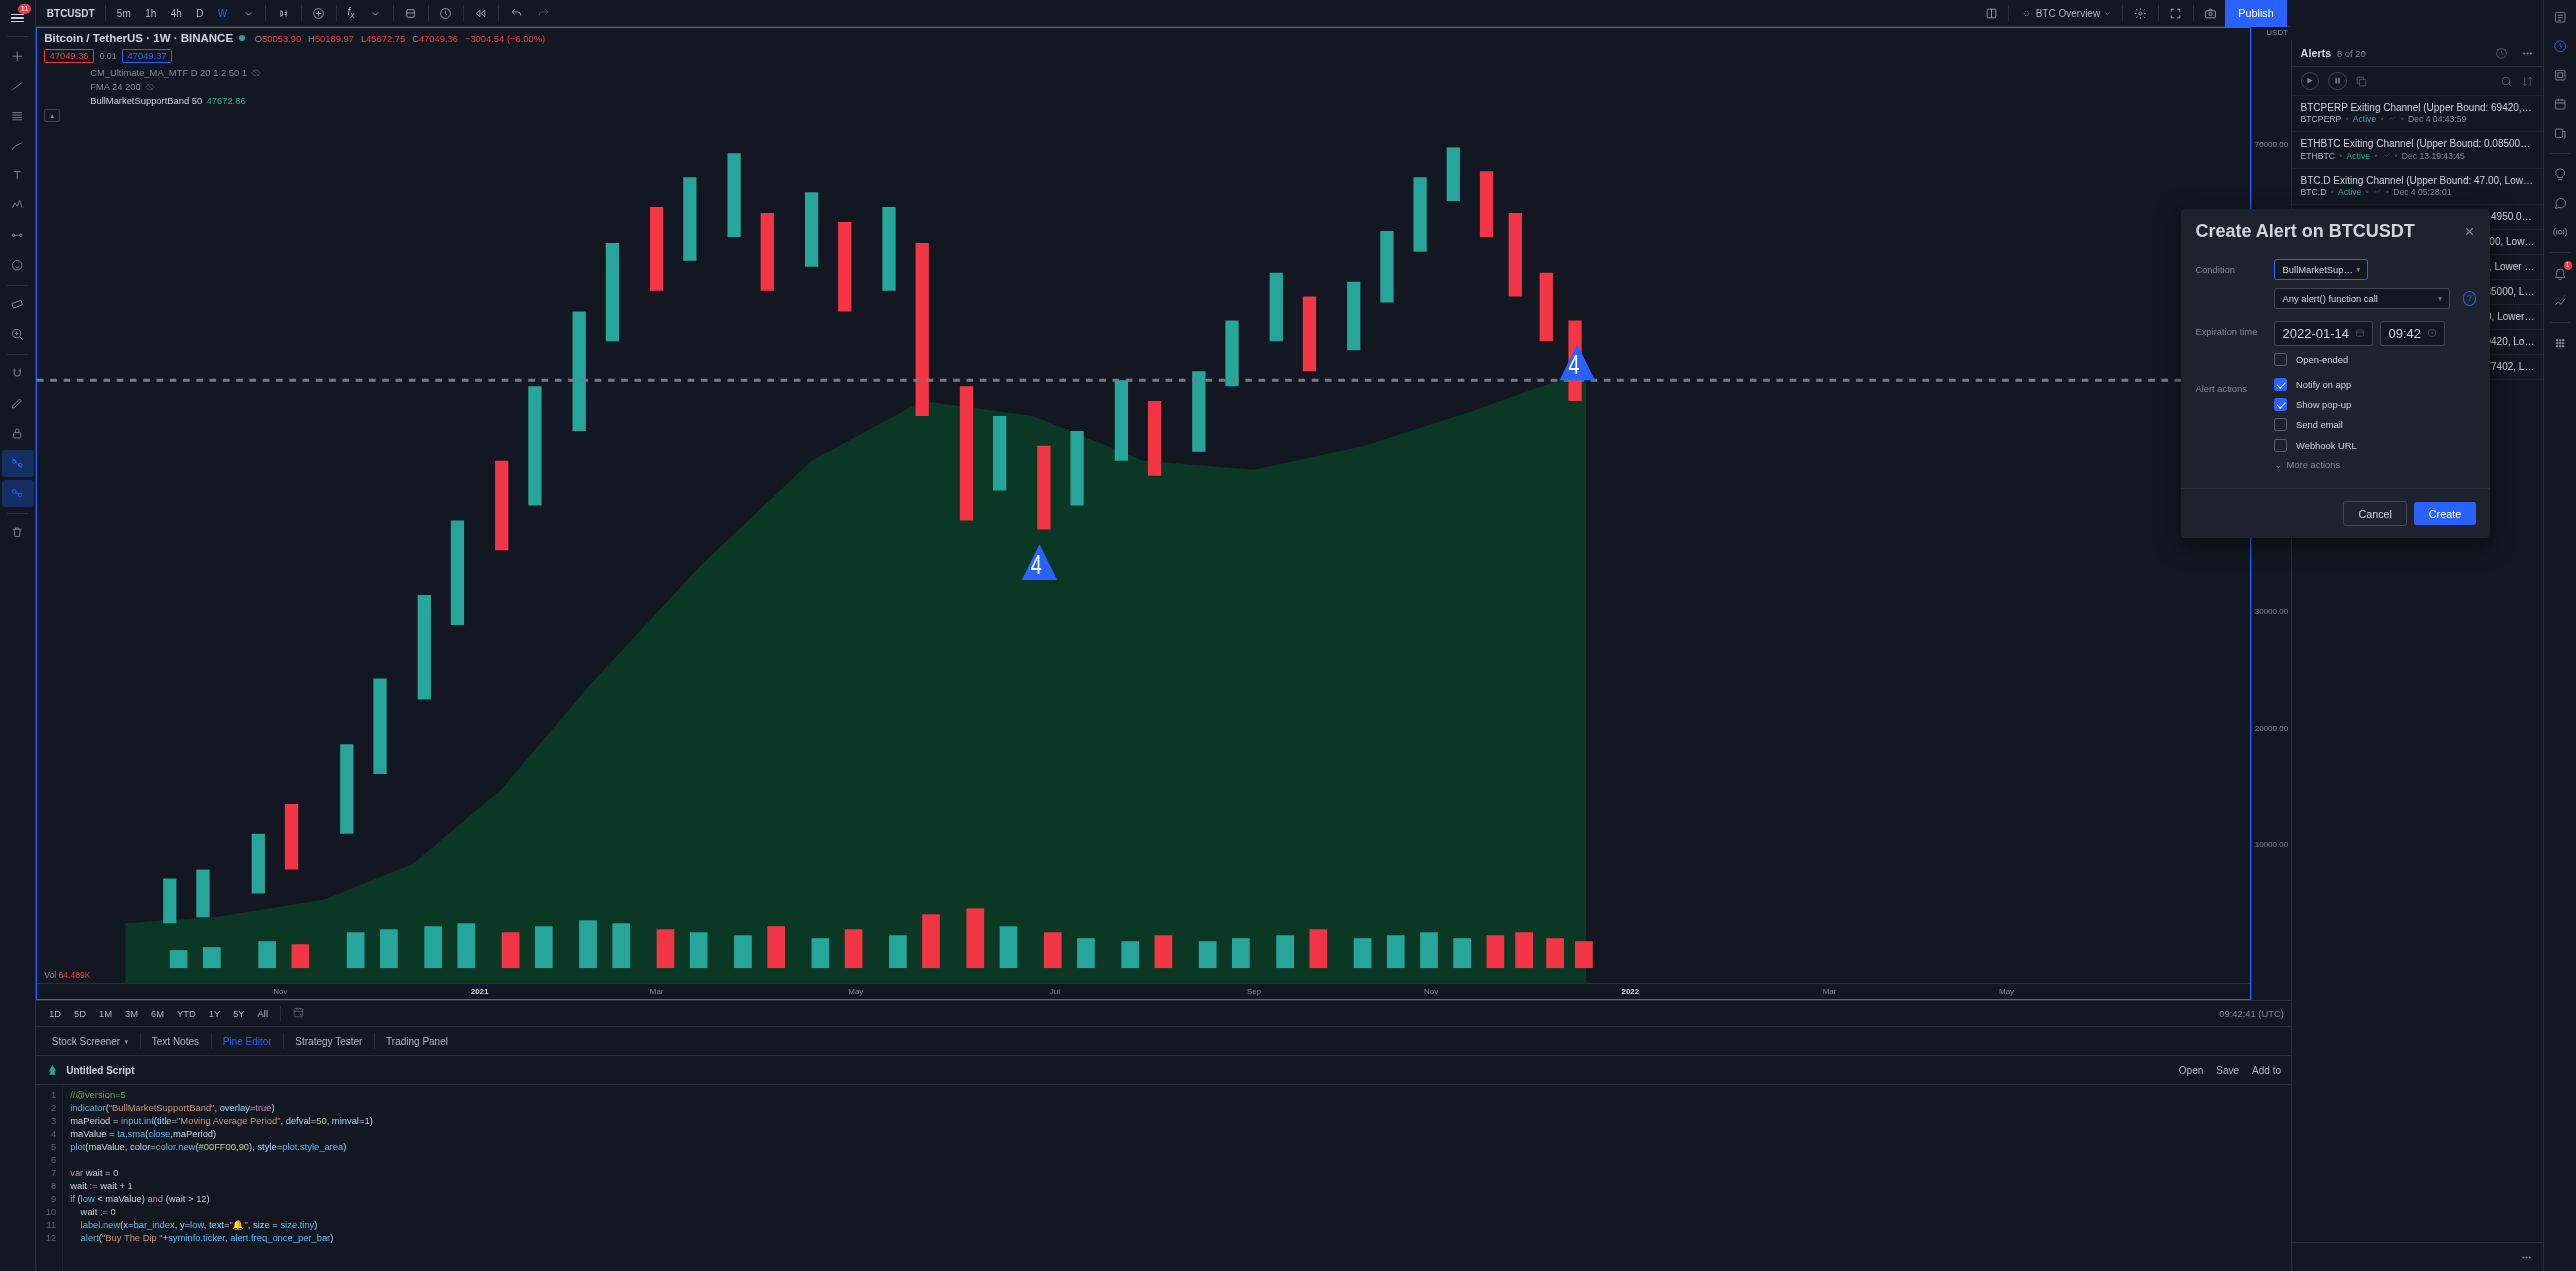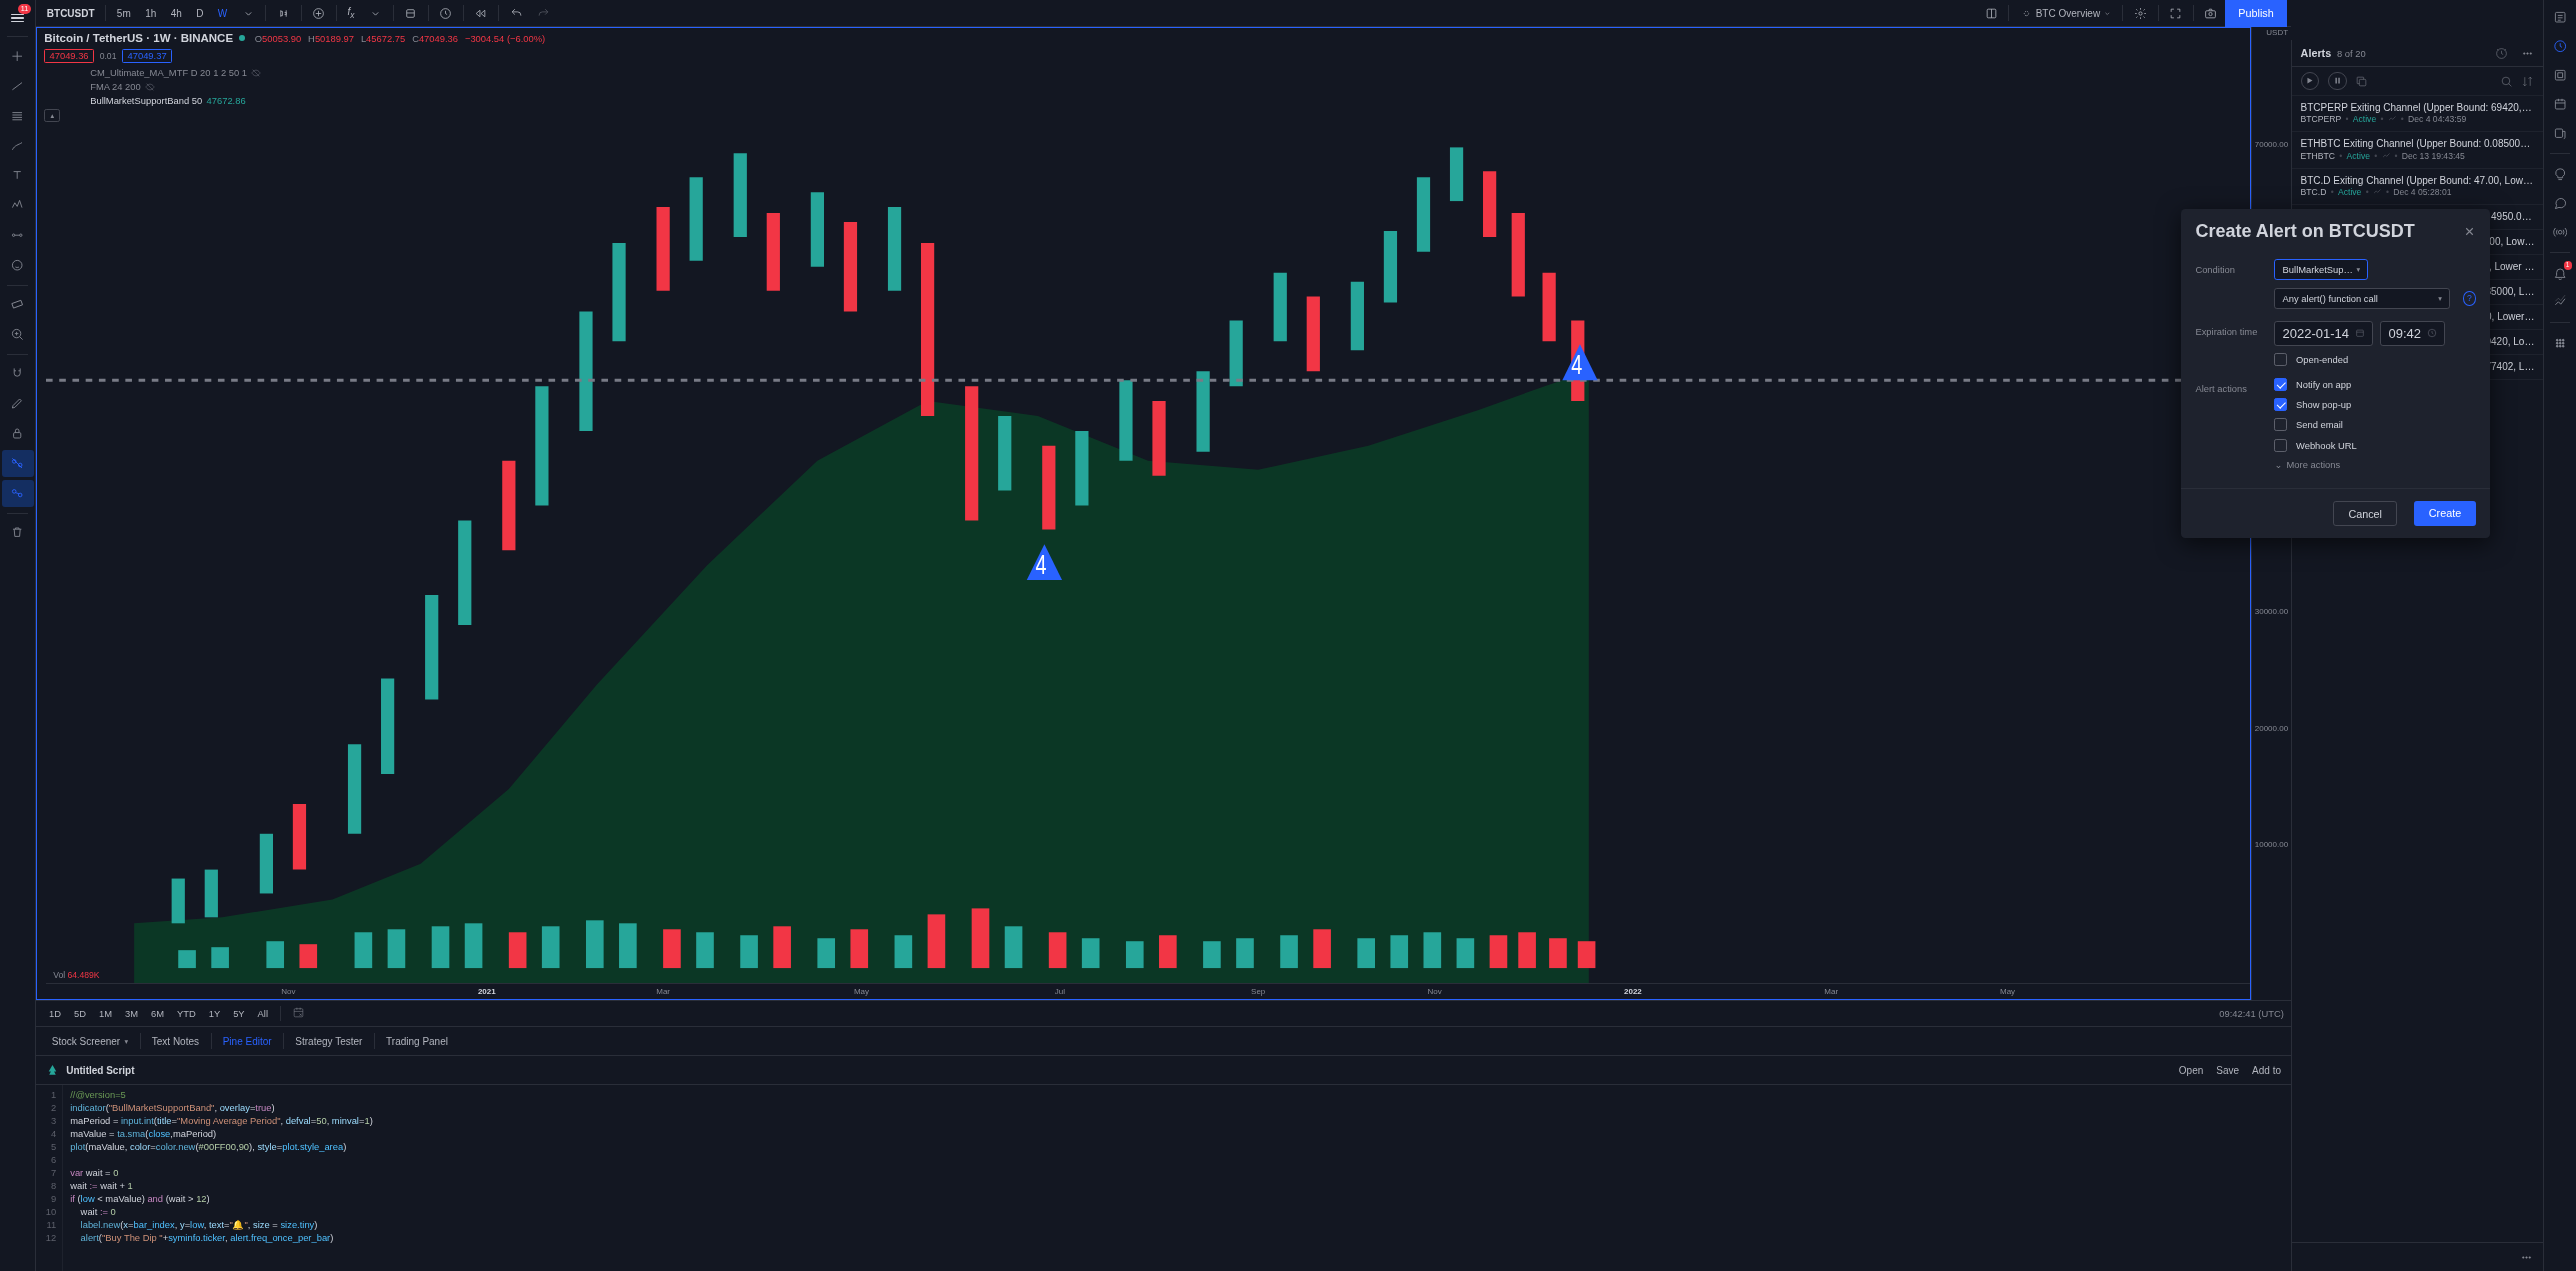--- a/index.html
+++ b/index.html
@@ -23,21 +23,21 @@
 .top-btn{height:21.6px;padding:0 6.5px;display:flex;align-items:center;gap:2.9px;cursor:pointer;color:#b2b5be;border-radius:2.9px;font-size:10px;}
 .top-btn.sym{font-weight:600;color:#d1d4dc;}
 .top-btn.active{color:#2962ff;}
 .top-sep{width:0.7px;height:16px;background:#2a2e39;margin:0 2.9px;}
 .top-btn svg{width:13px;height:13px;stroke:currentColor;fill:none;stroke-width:1.5;}
 .flex-spacer{flex:1;}
 .publish-btn{background:#2962ff;color:#fff;height:27px;padding:0 13px;display:flex;align-items:center;font-size:10.8px;cursor:pointer;}
 
 
 .chart-wrap{flex:1;display:flex;min-height:0;}
-.chart-area{flex:1;border:0.7px solid #2962ff;position:relative;display:flex;flex-direction:column;min-width:0;background:#131722;padding-left:9px;}
+.chart-area{flex:1;border:0.7px solid #2962ff;position:relative;display:flex;flex-direction:column;min-width:0;background:#131722;}
 .chart-legend{position:absolute;top:4.3px;left:7.2px;z-index:5;font-size:9.4px;}
 .legend-row{display:flex;align-items:center;gap:5.8px;margin-bottom:4.3px;}
 .sym-title{font-size:11.5px;color:#d1d4dc;font-weight:600;}
 .dot-green{width:5.8px;height:5.8px;border-radius:50%;background:#26a69a;}
 .ohlc{font-size:9.4px;}
 .ohlc .lbl{color:#868993;margin-left:4.3px;}
 .price-box{border:0.7px solid;border-radius:1.4px;padding:0.7px 4.3px;font-size:9.4px;}
 .price-red{border-color:#f23645;color:#f23645;}
 .price-blue{border-color:#2962ff;color:#2962ff;}
 .legend-line{color:#868993;font-size:9.4px;margin-bottom:2.9px;display:flex;align-items:center;gap:4.3px;margin-left:46px;}
@@ -125,21 +125,21 @@
 .sel.wide{width:100%;border-color:#434651;}
 .sel .arr{font-size:7.2px;color:#868993;}
 .help-q{width:14.4px;height:14.4px;border:1.1px solid #2962ff;border-radius:50%;display:flex;align-items:center;justify-content:center;color:#2962ff;font-size:8.6px;margin-left:5.8px;cursor:pointer;}
 .inline-row{display:flex;gap:7.2px;align-items:center;}
 .date-input{border:0.7px solid #434651;background:#131722;border-radius:2.9px;padding:4.3px 7.2px;display:flex;align-items:center;gap:5.8px;font-size:13px;color:#d1d4dc;}
 .cb-row{display:flex;align-items:center;gap:8.6px;cursor:pointer;}
 .cb{width:13px;height:13px;border:1.1px solid #5d606b;border-radius:2.2px;display:flex;align-items:center;justify-content:center;}
 .cb.checked{background:#2962ff;border-color:#2962ff;}
 .cb.checked::after{content:'';width:3.6px;height:6.5px;border:solid #fff;border-width:0 1.4px 1.4px 0;transform:rotate(45deg);margin-top:-1.4px;}
 .more-act{display:flex;align-items:center;gap:4.3px;color:#868993;cursor:pointer;font-size:9.4px;}
-.modal-foot{padding:11.5px 14.4px;display:flex;justify-content:flex-end;gap:17px;border-top:0.7px solid #2a2e39;margin-top:7.2px;}
+.modal-foot{padding:11.5px 14.4px;display:flex;justify-content:flex-end;gap:7px;border-top:0.7px solid #2a2e39;margin-top:7.2px;align-items:center;}
 .btn{padding:5.8px 14.4px;border-radius:2.9px;font-size:10.8px;cursor:pointer;}
 .btn-sec{border:0.7px solid #434651;color:#d1d4dc;}
 .btn-pri{background:#2962ff;color:#fff;}
 
 .vol-legend{position:absolute;bottom:2.9px;left:7.2px;font-size:8.6px;color:#868993;z-index:4;}
 .vol-legend .v{color:#f23645;}
 </style>
 </head>
 <body>
 

